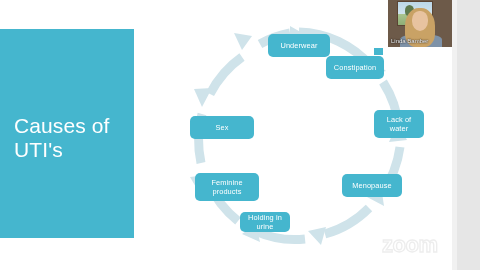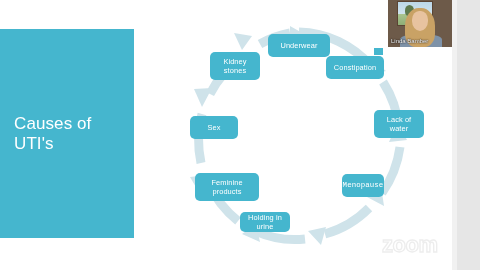--- a/index.html
+++ b/index.html
@@ -47,21 +47,21 @@
     width: 134px;
     height: 209px;
     background: #45b6ce;
   }
   .title-text {
     position: absolute;
     left: 14px;
     top: 114px;
     width: 118px;
     color: #ffffff;
-    font-size: 17px;
+    font-size: 21px;
     line-height: 1.15;
     font-weight: 400;
     letter-spacing: 0.1px;
   }
 
   
   .cycle {
     position: absolute;
     left: 186px;
     top: 18px;
@@ -88,25 +88,25 @@
     justify-content: center;
     box-sizing: border-box;
     padding: 2px 4px;
     letter-spacing: 0.1px;
   }
 
   
   .n-underwear   { left: 82px;  top: 16px;  width: 62px; height: 23px; }
   .n-constipation{ left: 140px; top: 38px;  width: 58px; height: 23px; }
   .n-lack-water  { left: 188px; top: 92px;  width: 50px; height: 28px; }
-  .n-menopause   { left: 156px; top: 156px; width: 42px; height: 23px; font-family: Liberation Mono, monospace; }
+  .n-menopause   { left: 156px; top: 156px; width: 60px; height: 23px; }
   .n-uncontrolled{ left: 106px; top: 194px; width: 60px; height: 28px; }
   .n-holding     { left: 54px;  top: 194px; width: 50px; height: 20px; }
   .n-feminine    { left: 9px;   top: 155px; width: 64px; height: 28px; }
-  .n-sex         { left: 4px;   top: 98px;  width: 48px; height: 23px; }
+  .n-sex         { left: 4px;   top: 98px;  width: 64px; height: 23px; }
   .n-kidney      { left: 24px;  top: 34px;  width: 50px; height: 28px; }
 
   
   .zoom-mark {
     position: absolute;
     left: 382px;
     top: 234px;
     font-size: 22px;
     font-weight: 700;
     letter-spacing: -0.5px;
@@ -244,21 +244,20 @@
       </g>
     </svg>
 
     <div class="node n-underwear">Underwear</div>
     <div class="node n-constipation">Constipation</div>
     <div class="node n-lack-water">Lack of water</div>
     <div class="node n-menopause">Menopause</div>
     <div class="node n-holding">Holding in urine</div>
     <div class="node n-feminine">Feminine products</div>
     <div class="node n-sex">Sex</div>
-    <div class="node n-kidney">Kidney stones</div>
   </div>
 
   <div class="zoom-mark">zoom</div>
 
   <div class="wc-accent"></div>
 
   <div class="webcam">
     <div class="wc-wall"></div>
     <div class="wc-art">
       <div class="wc-tree"></div>

